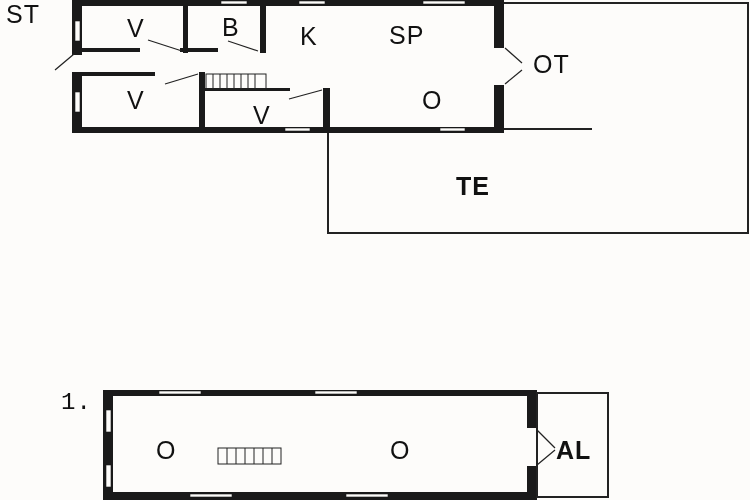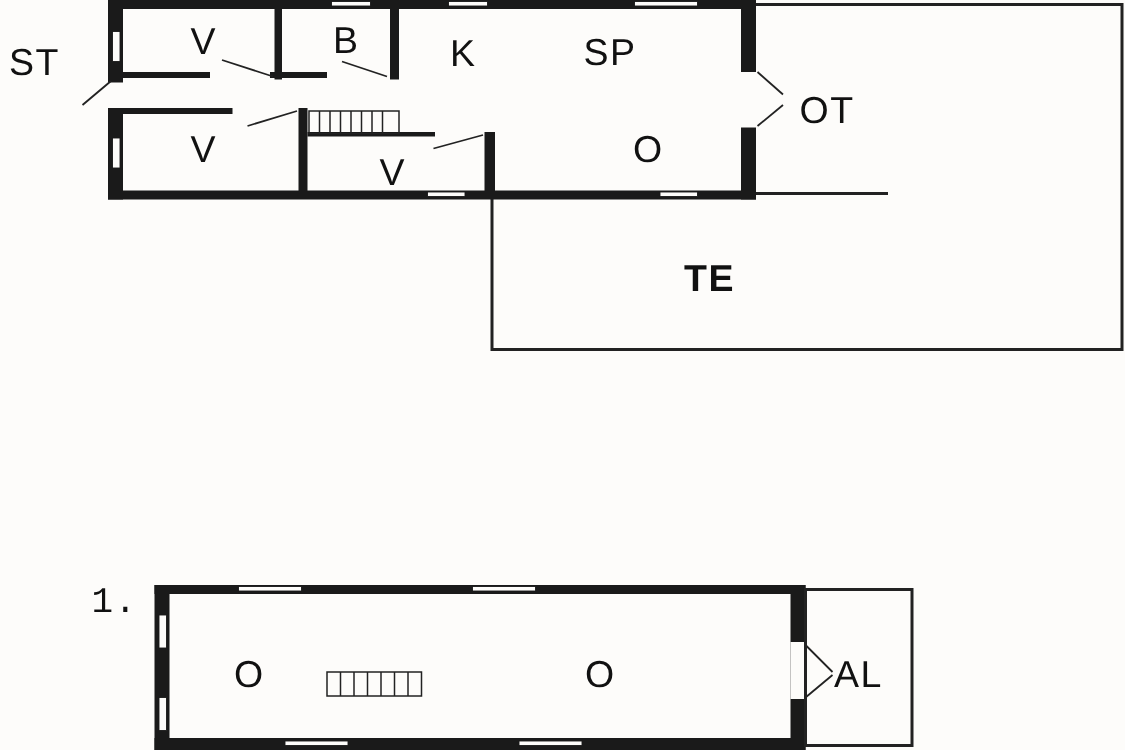--- a/index.html
+++ b/index.html
@@ -95,27 +95,27 @@
     <rect x="218" y="448" width="63" height="16"></rect>
     <line x1="227" y1="448" x2="227" y2="464"></line>
     <line x1="236" y1="448" x2="236" y2="464"></line>
     <line x1="245" y1="448" x2="245" y2="464"></line>
     <line x1="254" y1="448" x2="254" y2="464"></line>
     <line x1="263" y1="448" x2="263" y2="464"></line>
     <line x1="272" y1="448" x2="272" y2="464"></line>
   </g>
 </svg>
 
-<span class="lbl" style="left:6px;top:2px;margin-top:28px;">ST</span>
+<span class="lbl" style="left:6px;top:2px;">ST</span>
 <span class="lbl" style="left:127px;top:16px;">V</span>
 <span class="lbl" style="left:222px;top:15px;">B</span>
 <span class="lbl" style="left:300px;top:24px;">K</span>
 <span class="lbl" style="left:389px;top:23px;">SP</span>
 <span class="lbl" style="left:127px;top:88px;">V</span>
 <span class="lbl" style="left:253px;top:103px;">V</span>
 <span class="lbl" style="left:422px;top:88px;">O</span>
-<span class="lbl" style="left:533px;top:62px;">OT</span>
+<span class="lbl" style="left:533px;top:52px;">OT</span>
 <span class="lbl" style="left:456px;top:174px;font-weight:bold;">TE</span>
 
 <span class="lbl mono" style="left:61px;top:391px;">1.</span>
 <span class="lbl" style="left:156px;top:438px;">O</span>
 <span class="lbl" style="left:390px;top:438px;">O</span>
-<span class="lbl" style="left:556px;top:438px;">AL</span>
+<span class="lbl" style="left:556px;top:438px;font-weight:bold;">AL</span>
 
 </body></html>

